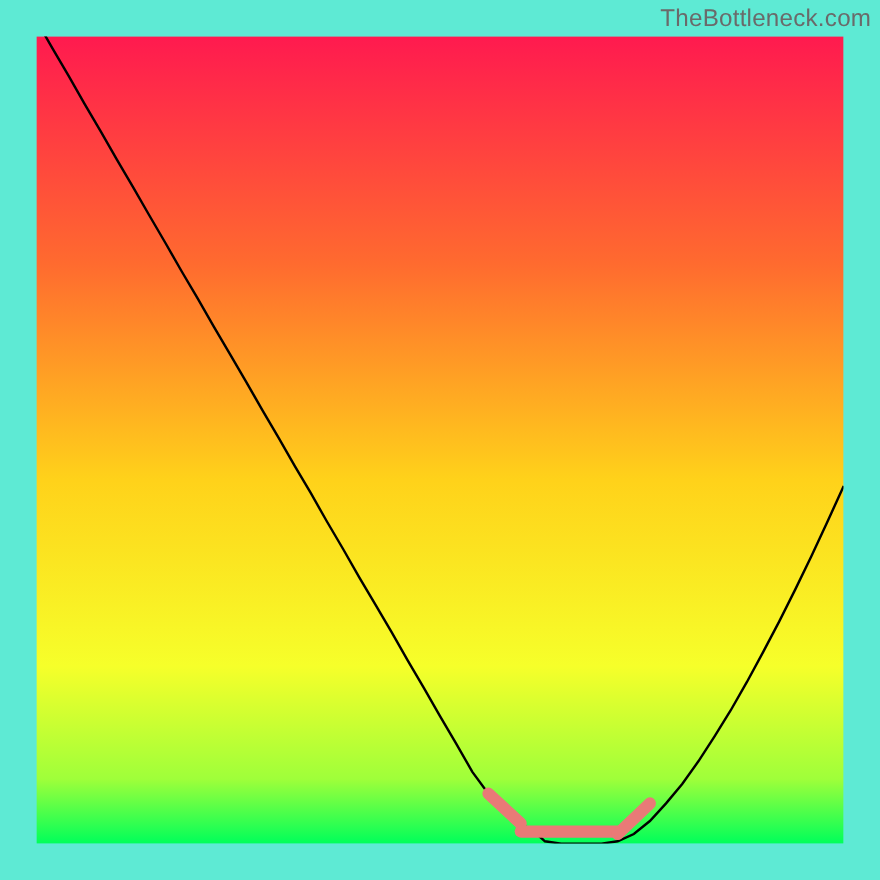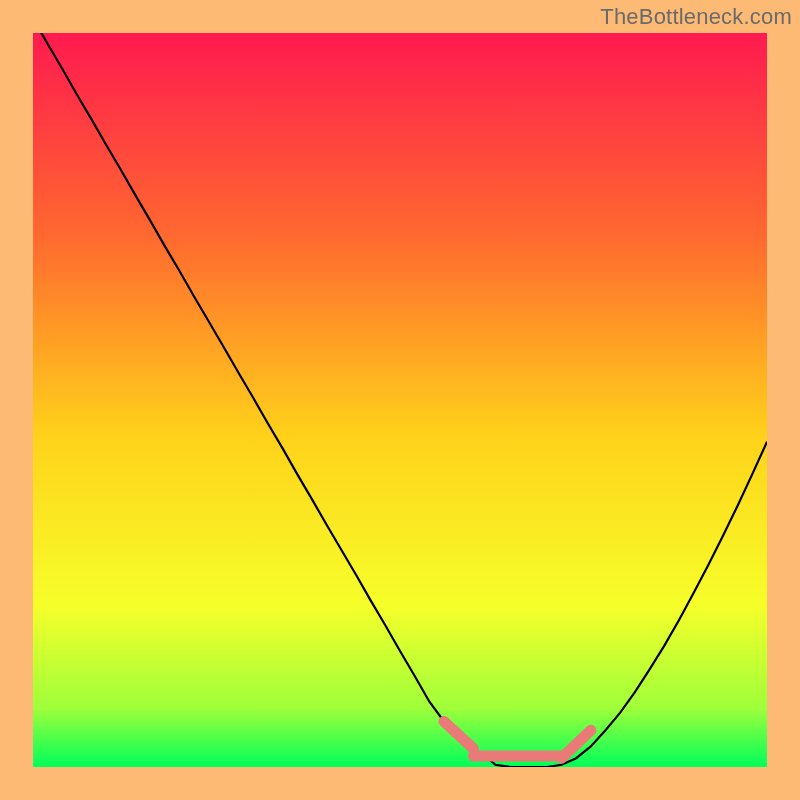--- a/index.html
+++ b/index.html
@@ -8,21 +8,21 @@
     width: 800px;
     height: 800px;
     background: #000;
     overflow: hidden;
     font-family: Arial, Helvetica, sans-serif;
   }
   .frame {
     position: relative;
     width: 800px;
     height: 800px;
-    background: #fdba74;
+    background: #5eead4;
   }
   .watermark {
     position: absolute;
     top: 4px;
     right: 8px;
     color: #6a6a6a;
     font-size: 22px;
     font-weight: 500;
     letter-spacing: 0.2px;
     z-index: 10;

